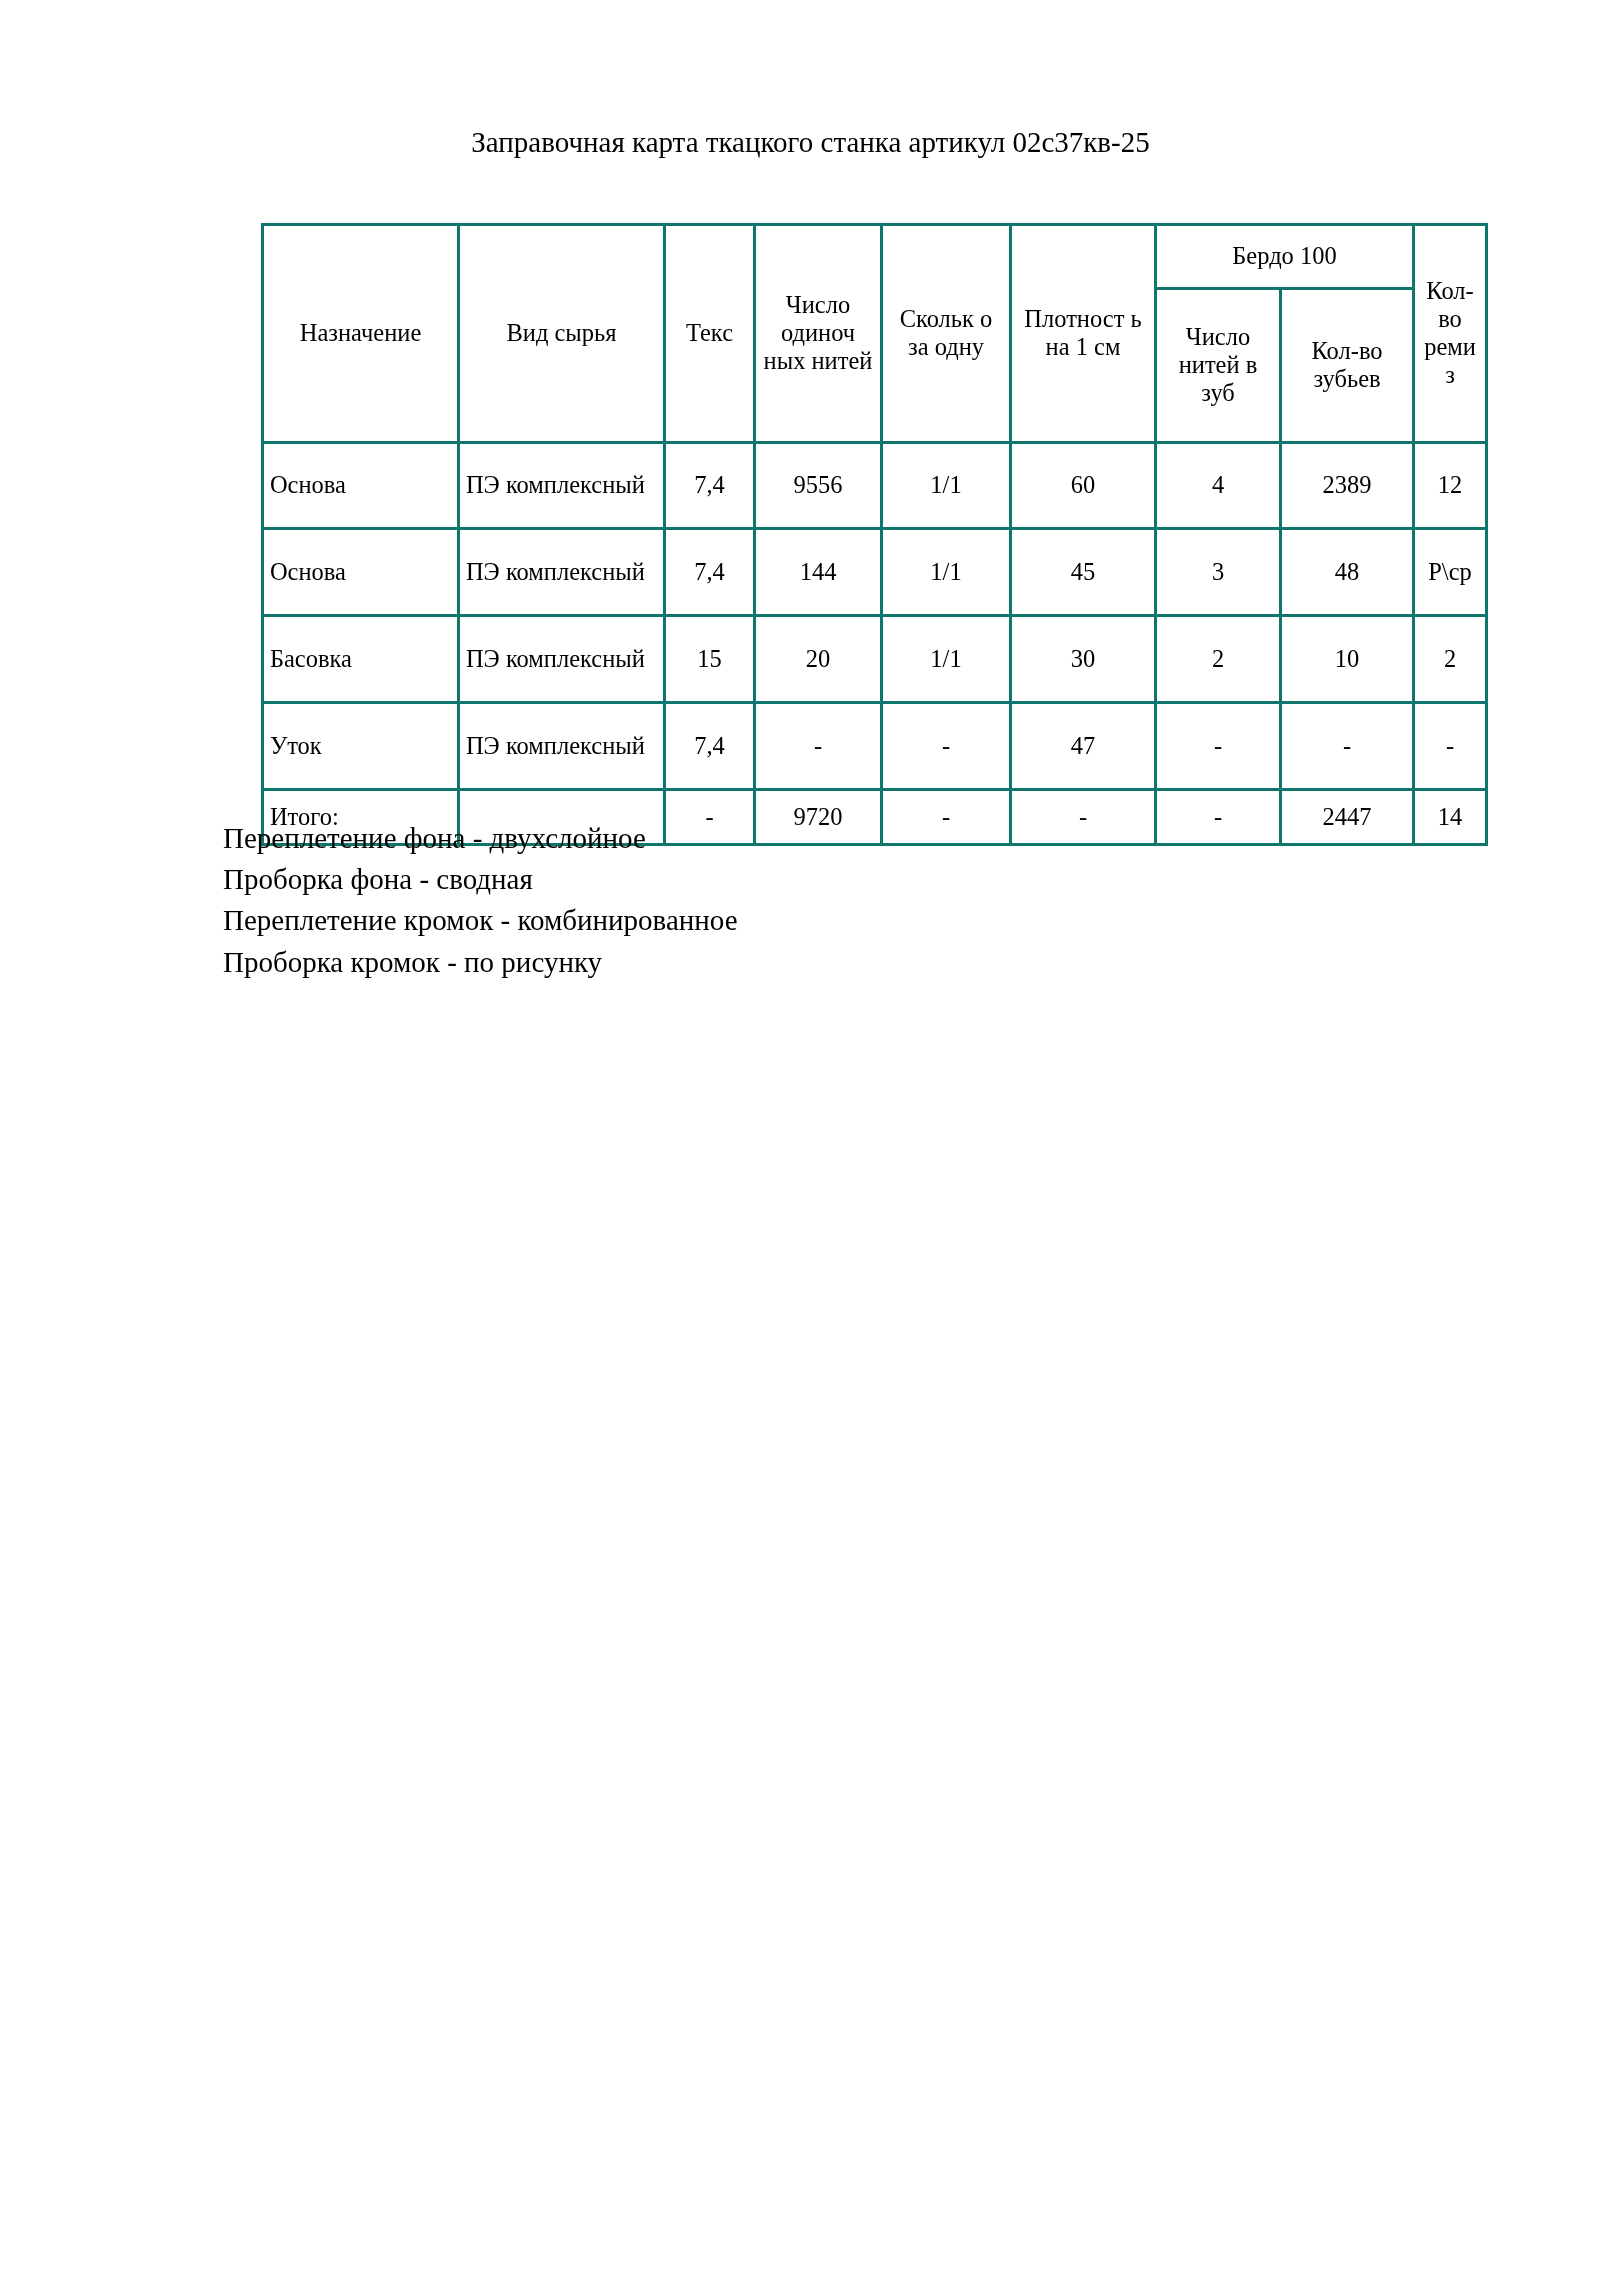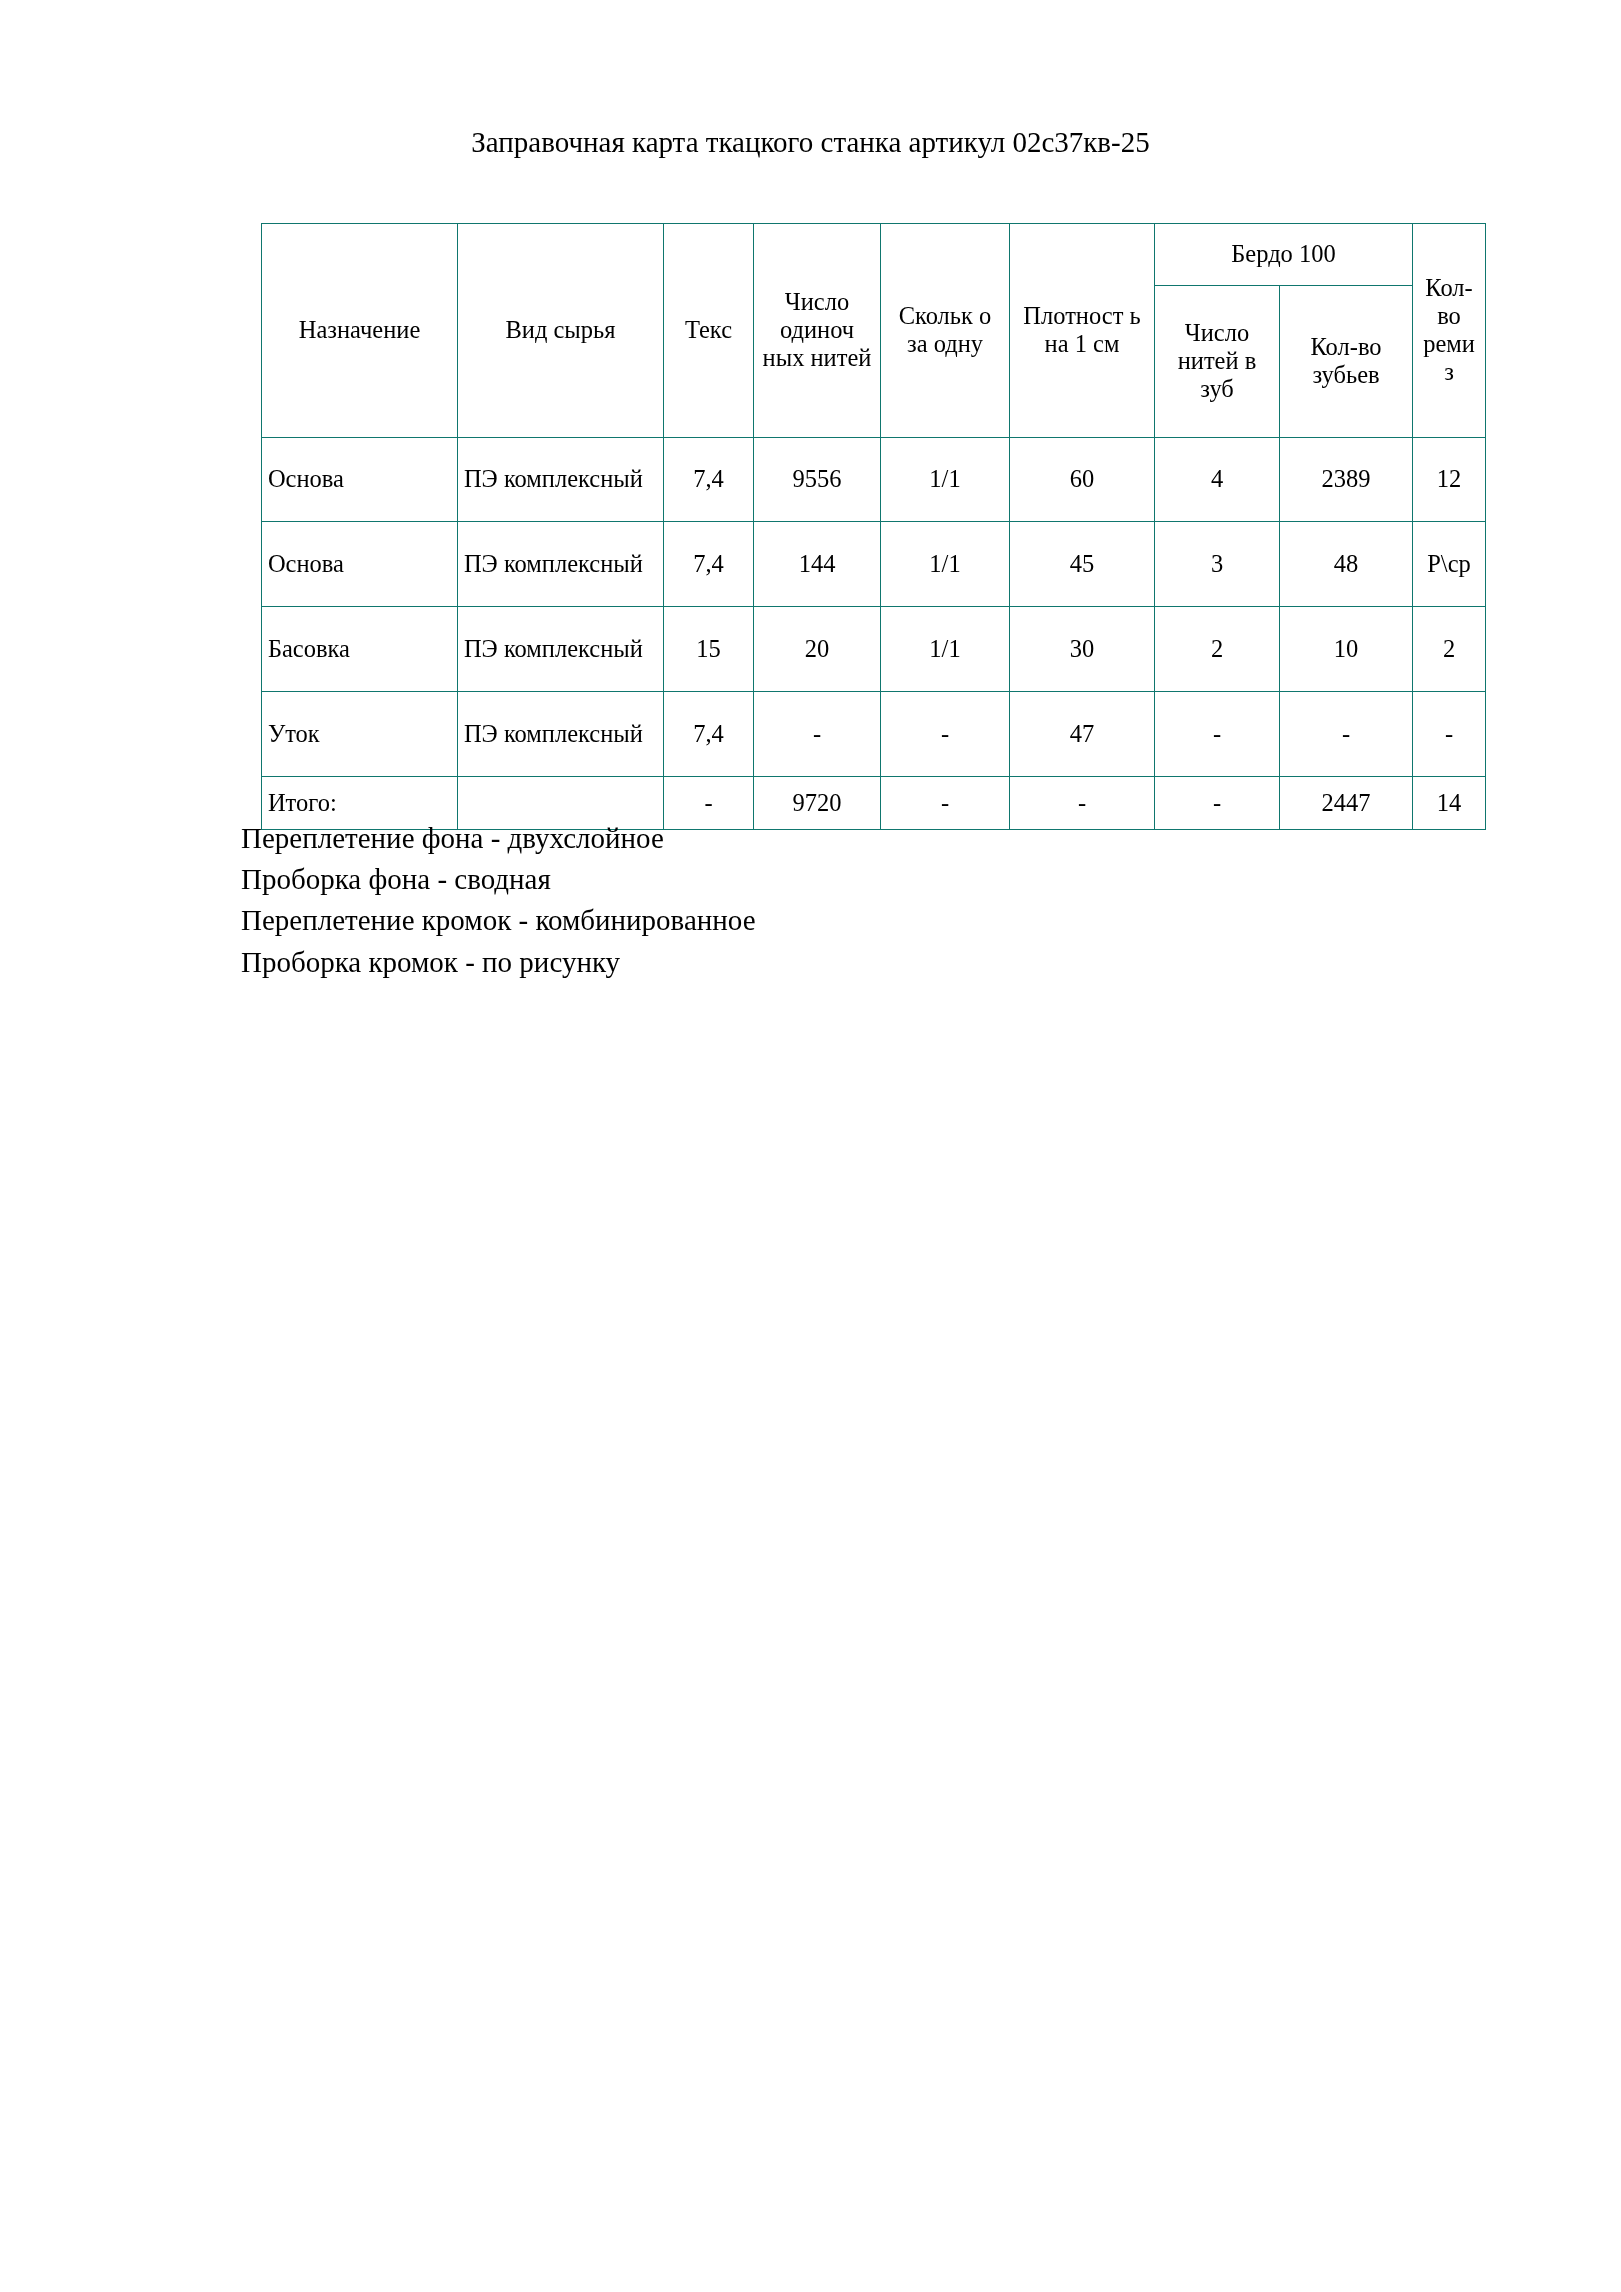--- a/index.html
+++ b/index.html
@@ -34,21 +34,21 @@
     top: 223px;
     left: 261px;
     width: 1225px;
   }
   table.spec {
     border-collapse: collapse;
     width: 1225px;
     table-layout: fixed;
   }
   table.spec th, table.spec td {
-    border: 1px solid #0f766e;
+    border: 3px solid #0f766e;
     font-weight: normal;
     font-size: 24.5px;
     line-height: 1.15;
     padding: 3.9px 5.9px;
     vertical-align: middle;
   }
   
   thead th {
     text-align: center;
   }
@@ -84,21 +84,21 @@
   tr.total td {
     height: 45px;
   }
   .notes {
     position: absolute;
     top: 818px;
     left: 223px;
     font-size: 29px;
     line-height: 1.42;
   }
-  .notes div { white-space: nowrap; margin-left: 18px; }
+  .notes div { white-space: nowrap; }
   .page-number {
     position: absolute;
     top: 2149px;
     left: 0;
     width: 100%;
     text-align: center;
     font-size: 26.5px;
   }
 </style>
 </head>

